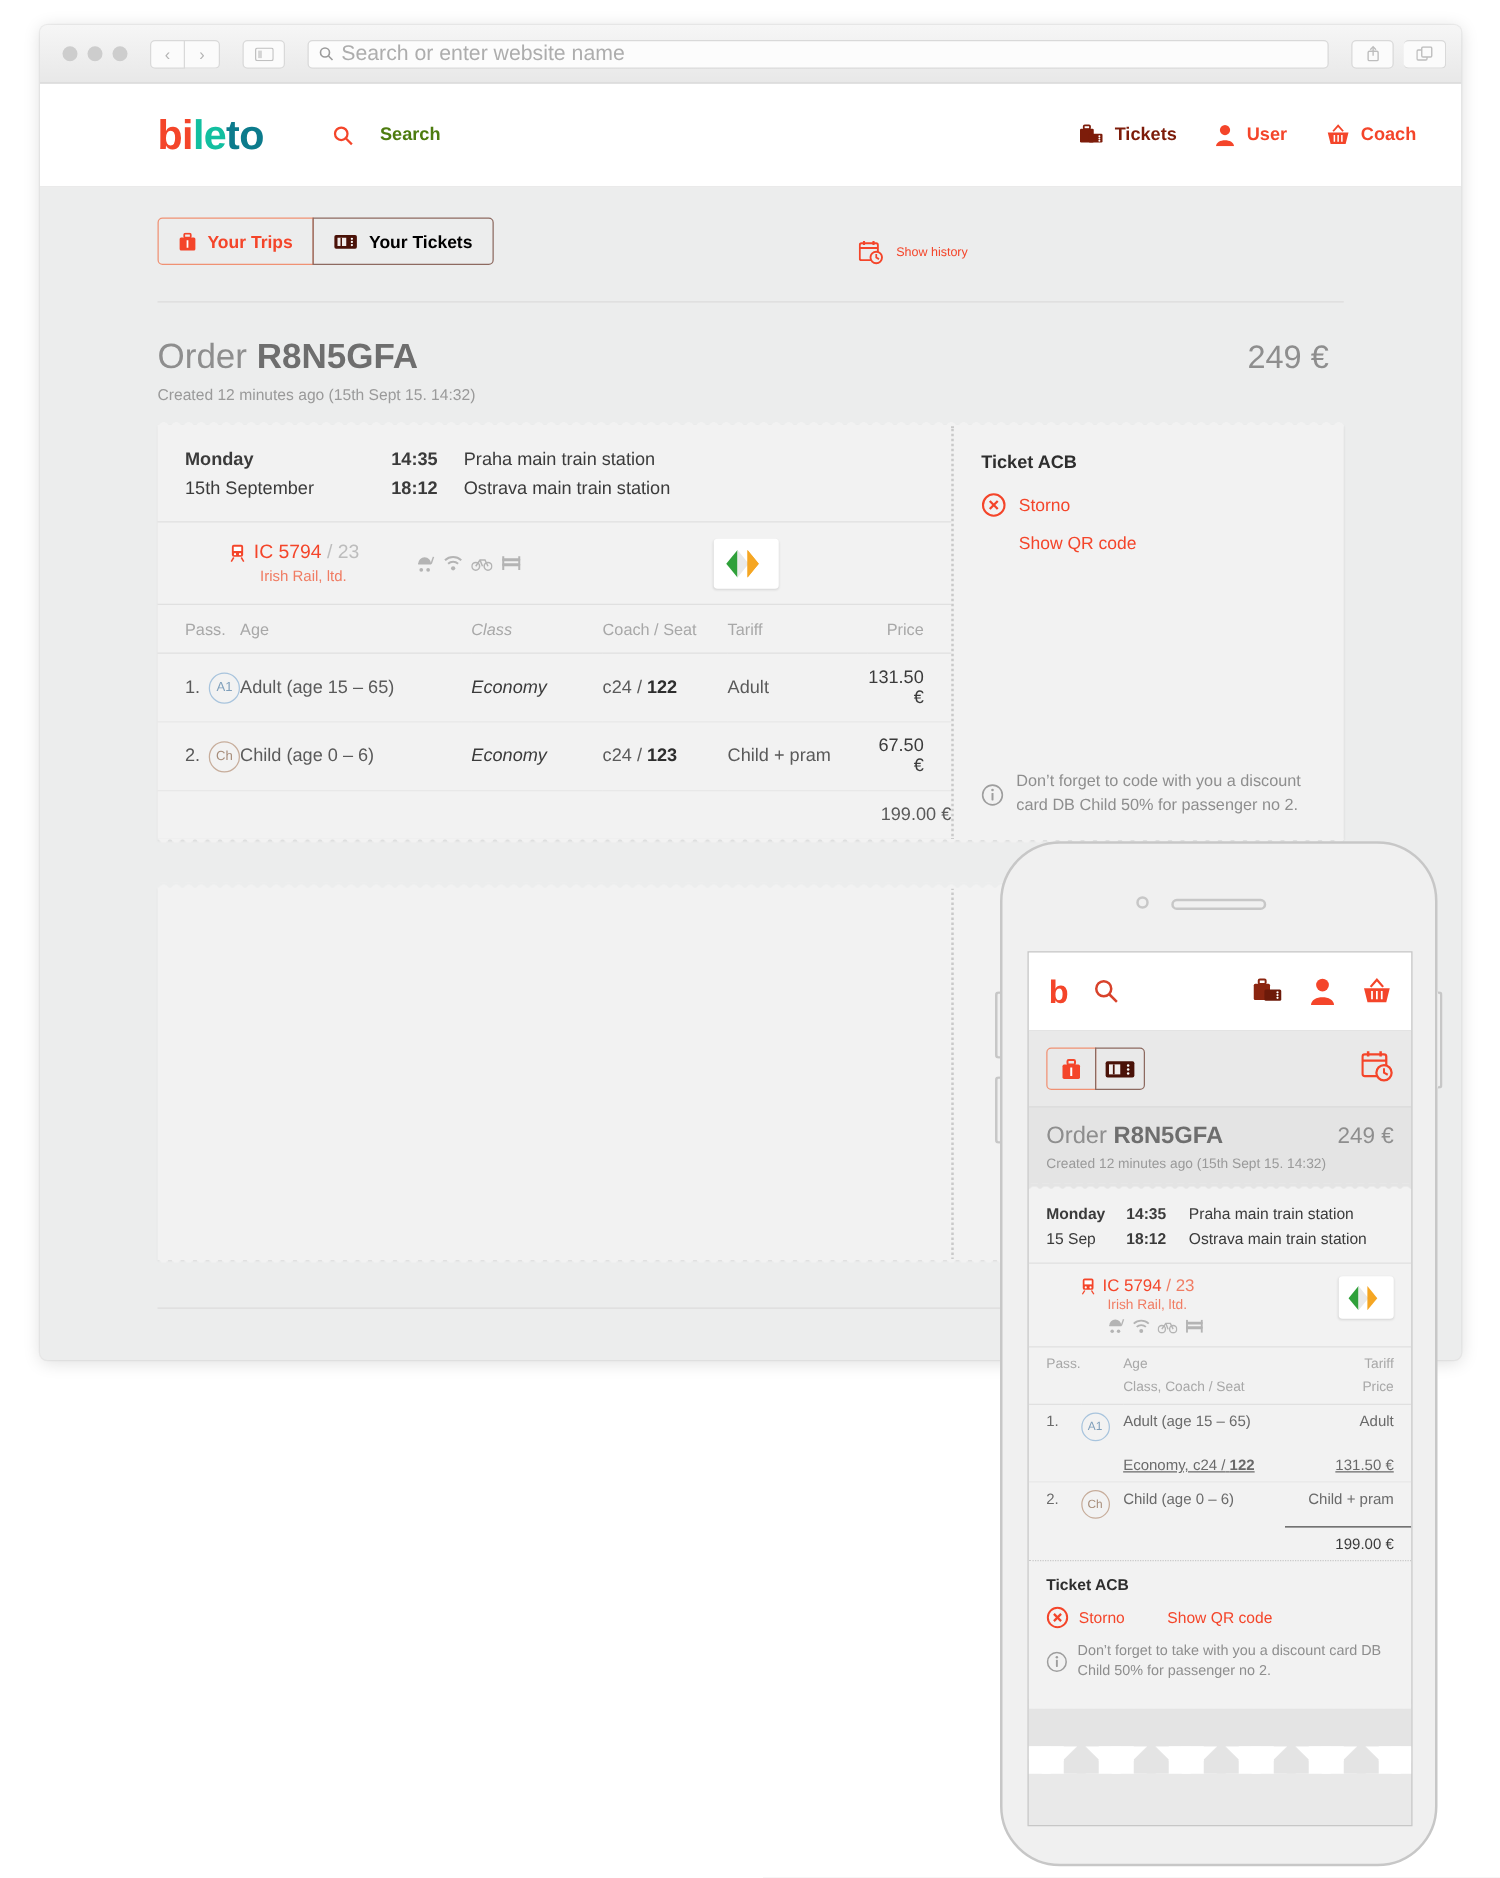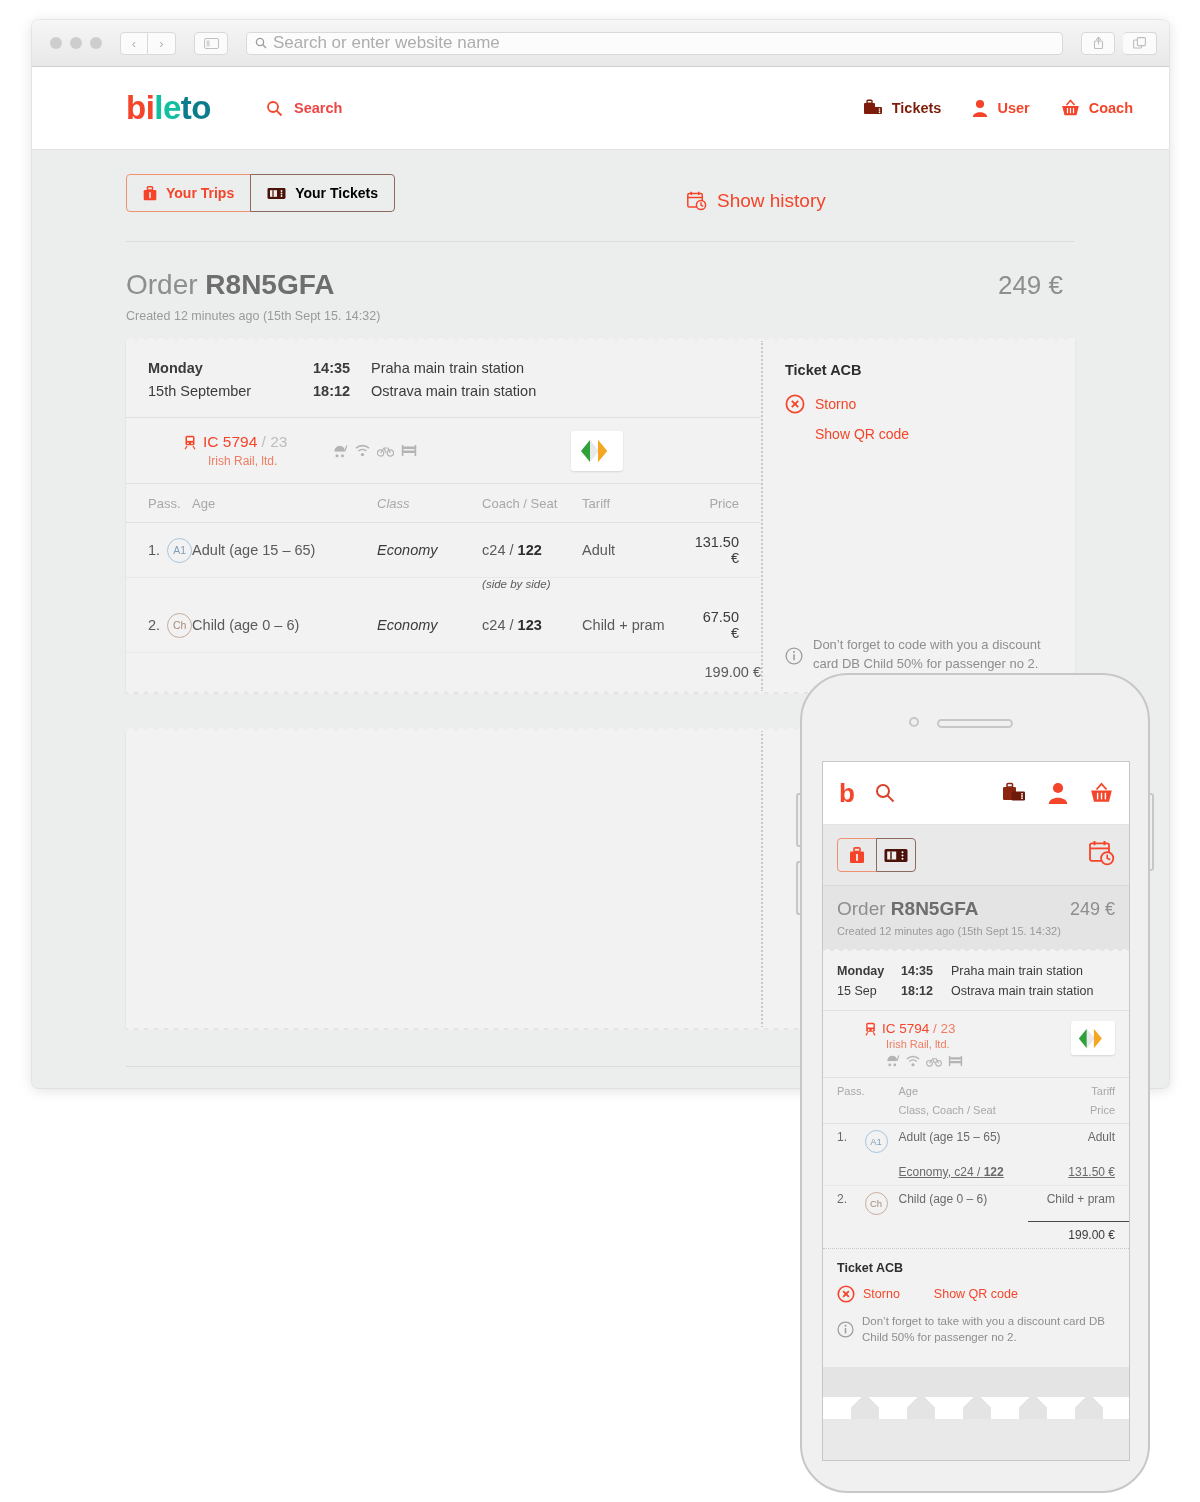--- a/index.html
+++ b/index.html
@@ -67,22 +67,22 @@
     border-bottom: 1px solid #e3e3e3;
     display: flex; align-items: center;
     padding: 0 36px 0 94px;
     position: relative;
   }
   .logo { font-size: 33px; font-weight: bold; letter-spacing: -0.5px; }
   .logo .c1 { color: #f4452a; }
   .logo .c2 { color: #12bfa0; }
   .logo .c3 { color: #0c7b8c; }
   .hdr-search {
-    display: flex; align-items: center; gap: 11px;
-    margin-left: 55px; color: #ef4444;
+    display: flex; align-items: center; gap: 21px;
+    margin-left: 55px; color: #4d7c0f;
     font-size: 14.5px; font-weight: bold;
   }
   .hdr-nav { margin-left: auto; display: flex; align-items: center; gap: 31px; }
   .hdr-item {
     display: flex; align-items: center; gap: 9px;
     font-size: 14.5px; font-weight: bold; color: #f4452a;
   }
   .hdr-item.active { color: #7d1c0a; }
 
   
@@ -98,21 +98,21 @@
     border: 1px solid #f09173; color: #f4452a; background: transparent;
   }
   .tab:first-child { border-radius: 4px 0 0 4px; }
   .tab.active {
     border-color: #8d6a60; color: #000000;
     border-radius: 0 4px 4px 0; margin-left: -1px;
   }
   .show-history {
     margin-left: 292px;
     display: flex; align-items: center; gap: 10px;
-    color: #f4452a; font-size: 19px;
+    color: #f4452a; font-size: 10px;
   }
   .hr { border-top: 1px solid #dcdcdc; margin-top: 29px; }
 
   
   .order-head {
     display: flex; align-items: baseline;
     padding-top: 27px;
   }
   .order-title { font-size: 28px; color: #8e8e8e; font-weight: normal; }
   .order-title b { color: #6e6e6e; font-weight: bold; }
@@ -633,25 +633,20 @@
                 </div>
               </td>
               <td class="col-age">Adult (age 15 – 65)</td>
               <td class="col-class">Economy</td>
               <td class="col-seat seat">
                 <span>c24 /</span>
                 <b>122</b>
               </td>
               <td class="col-tariff">Adult</td>
               <td class="col-price">131.50 €</td>
-            </tr>
-            <tr>
-              <td class="sbs" colspan="3"></td>
-              <td class="sbs">(side by side)</td>
-              <td class="sbs" colspan="2"></td>
             </tr>
             <tr>
               <td class="col-pass">
                 <div class="pass-cell">
                   <span>2.</span>
                   <span class="badge child">Ch</span>
                 </div>
               </td>
               <td class="col-age">Child (age 0 – 6)</td>
               <td class="col-class">Economy</td>

